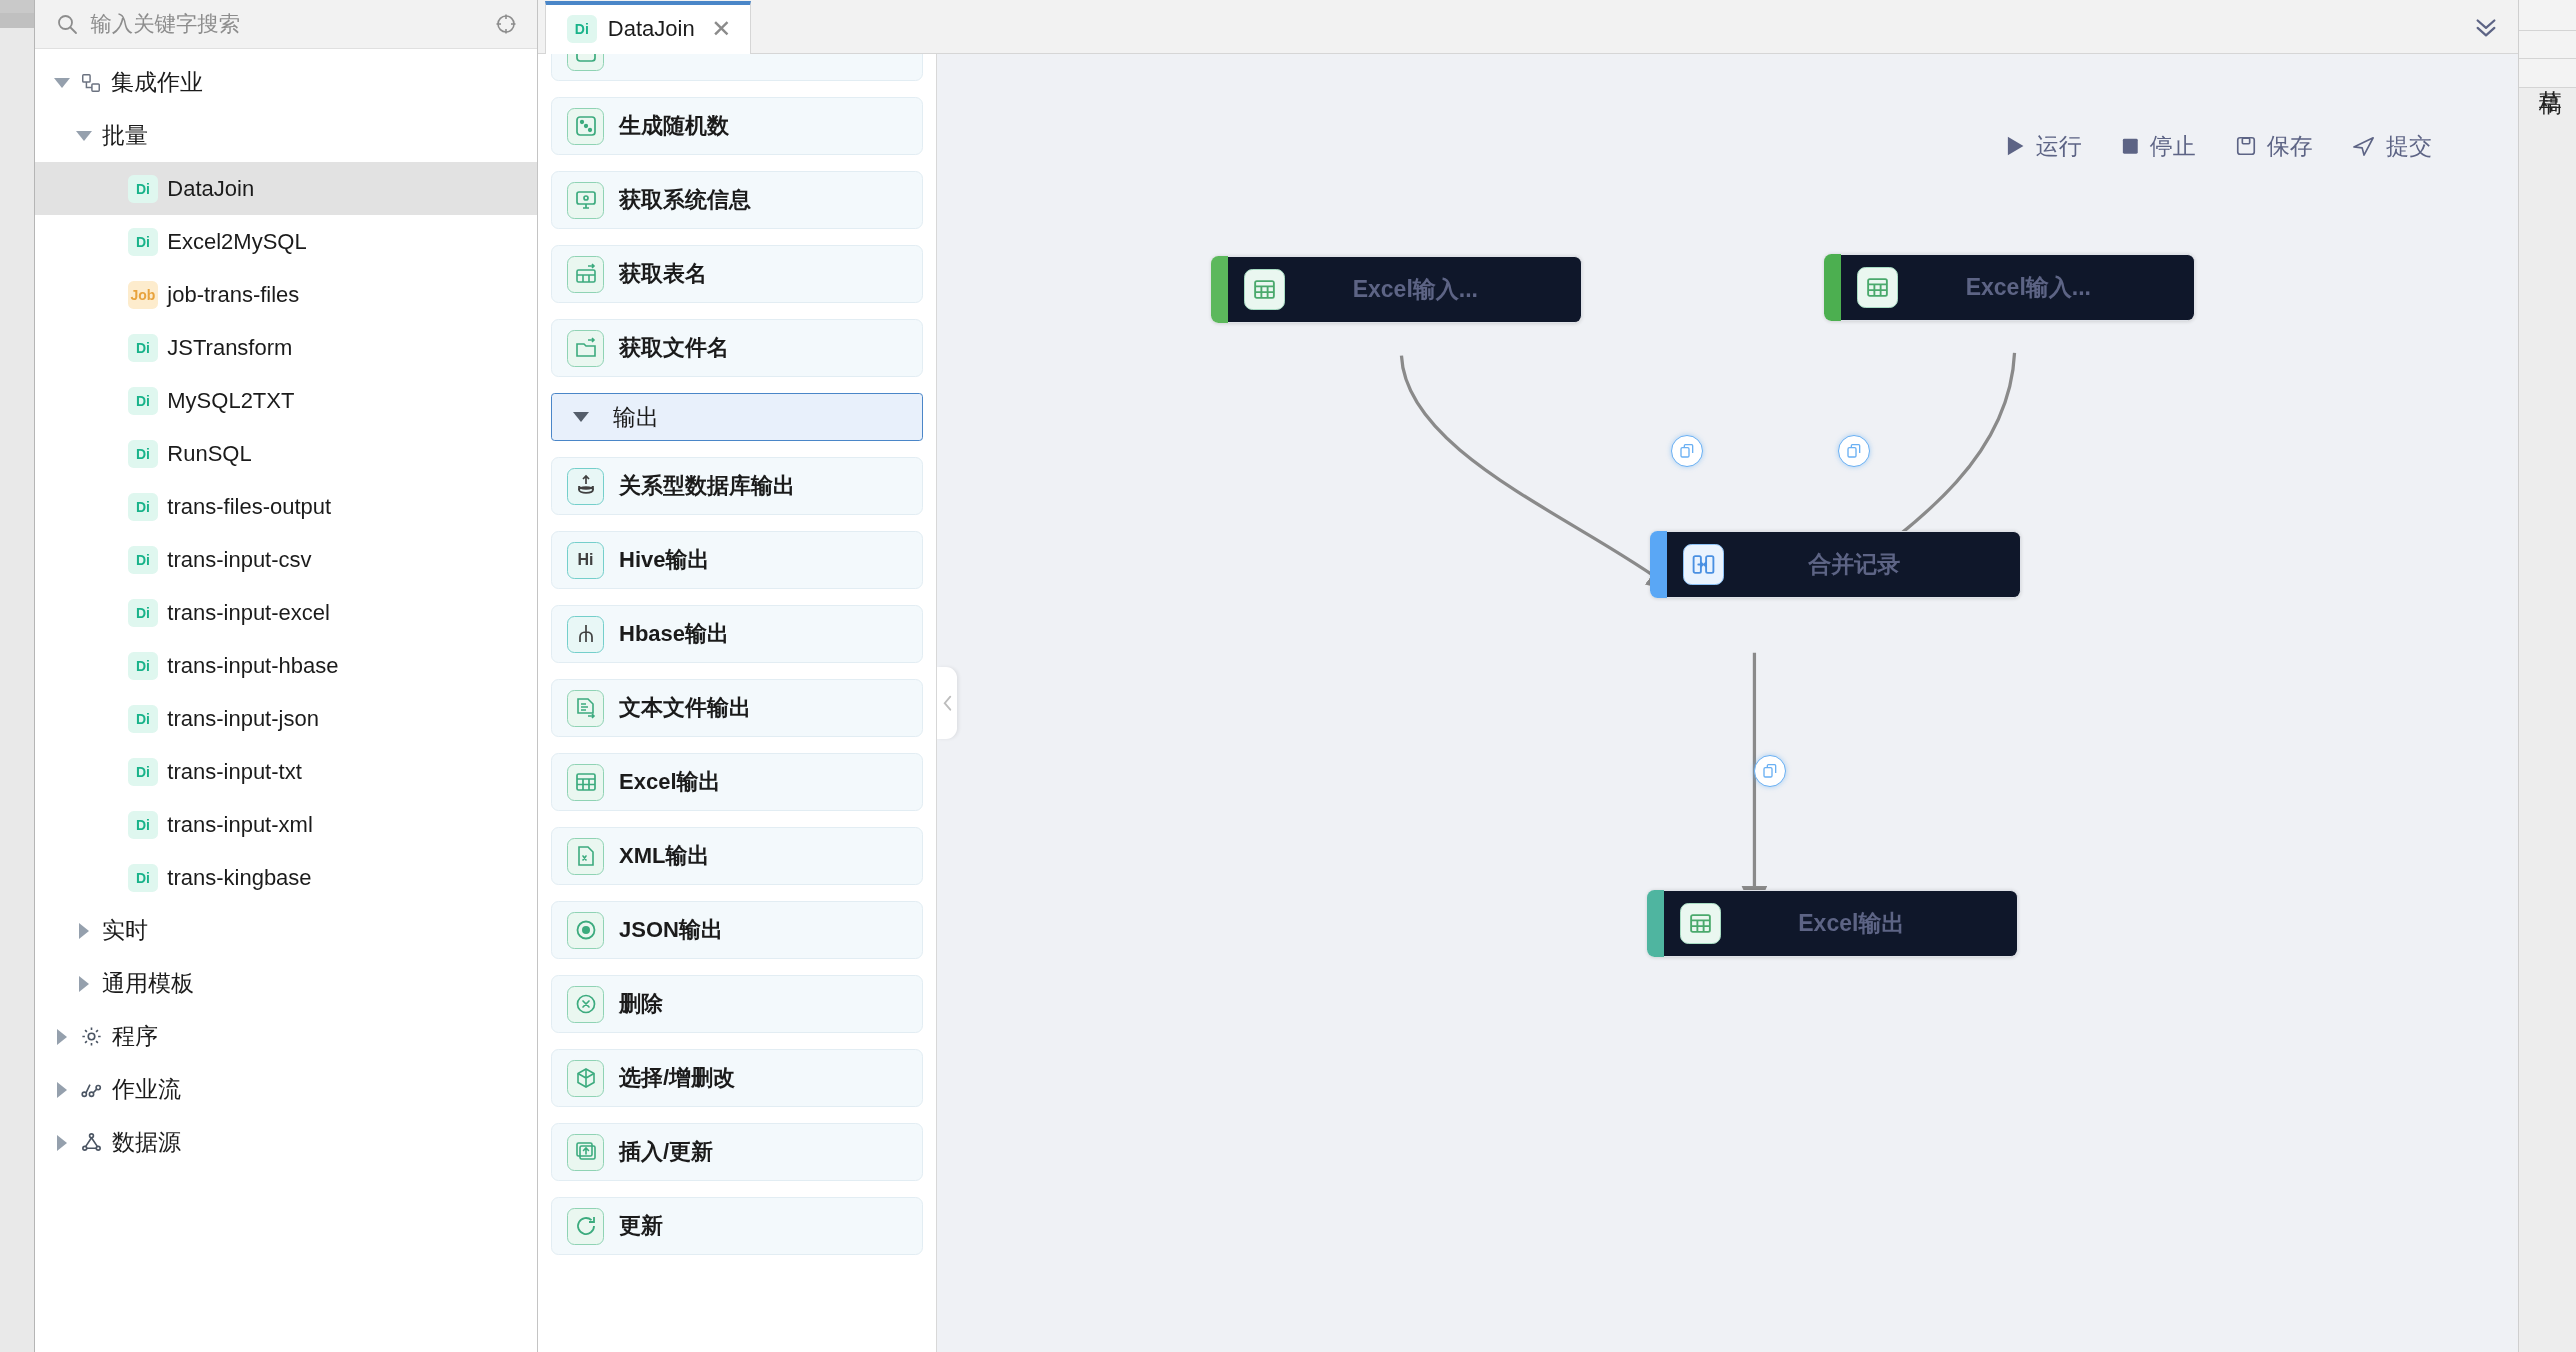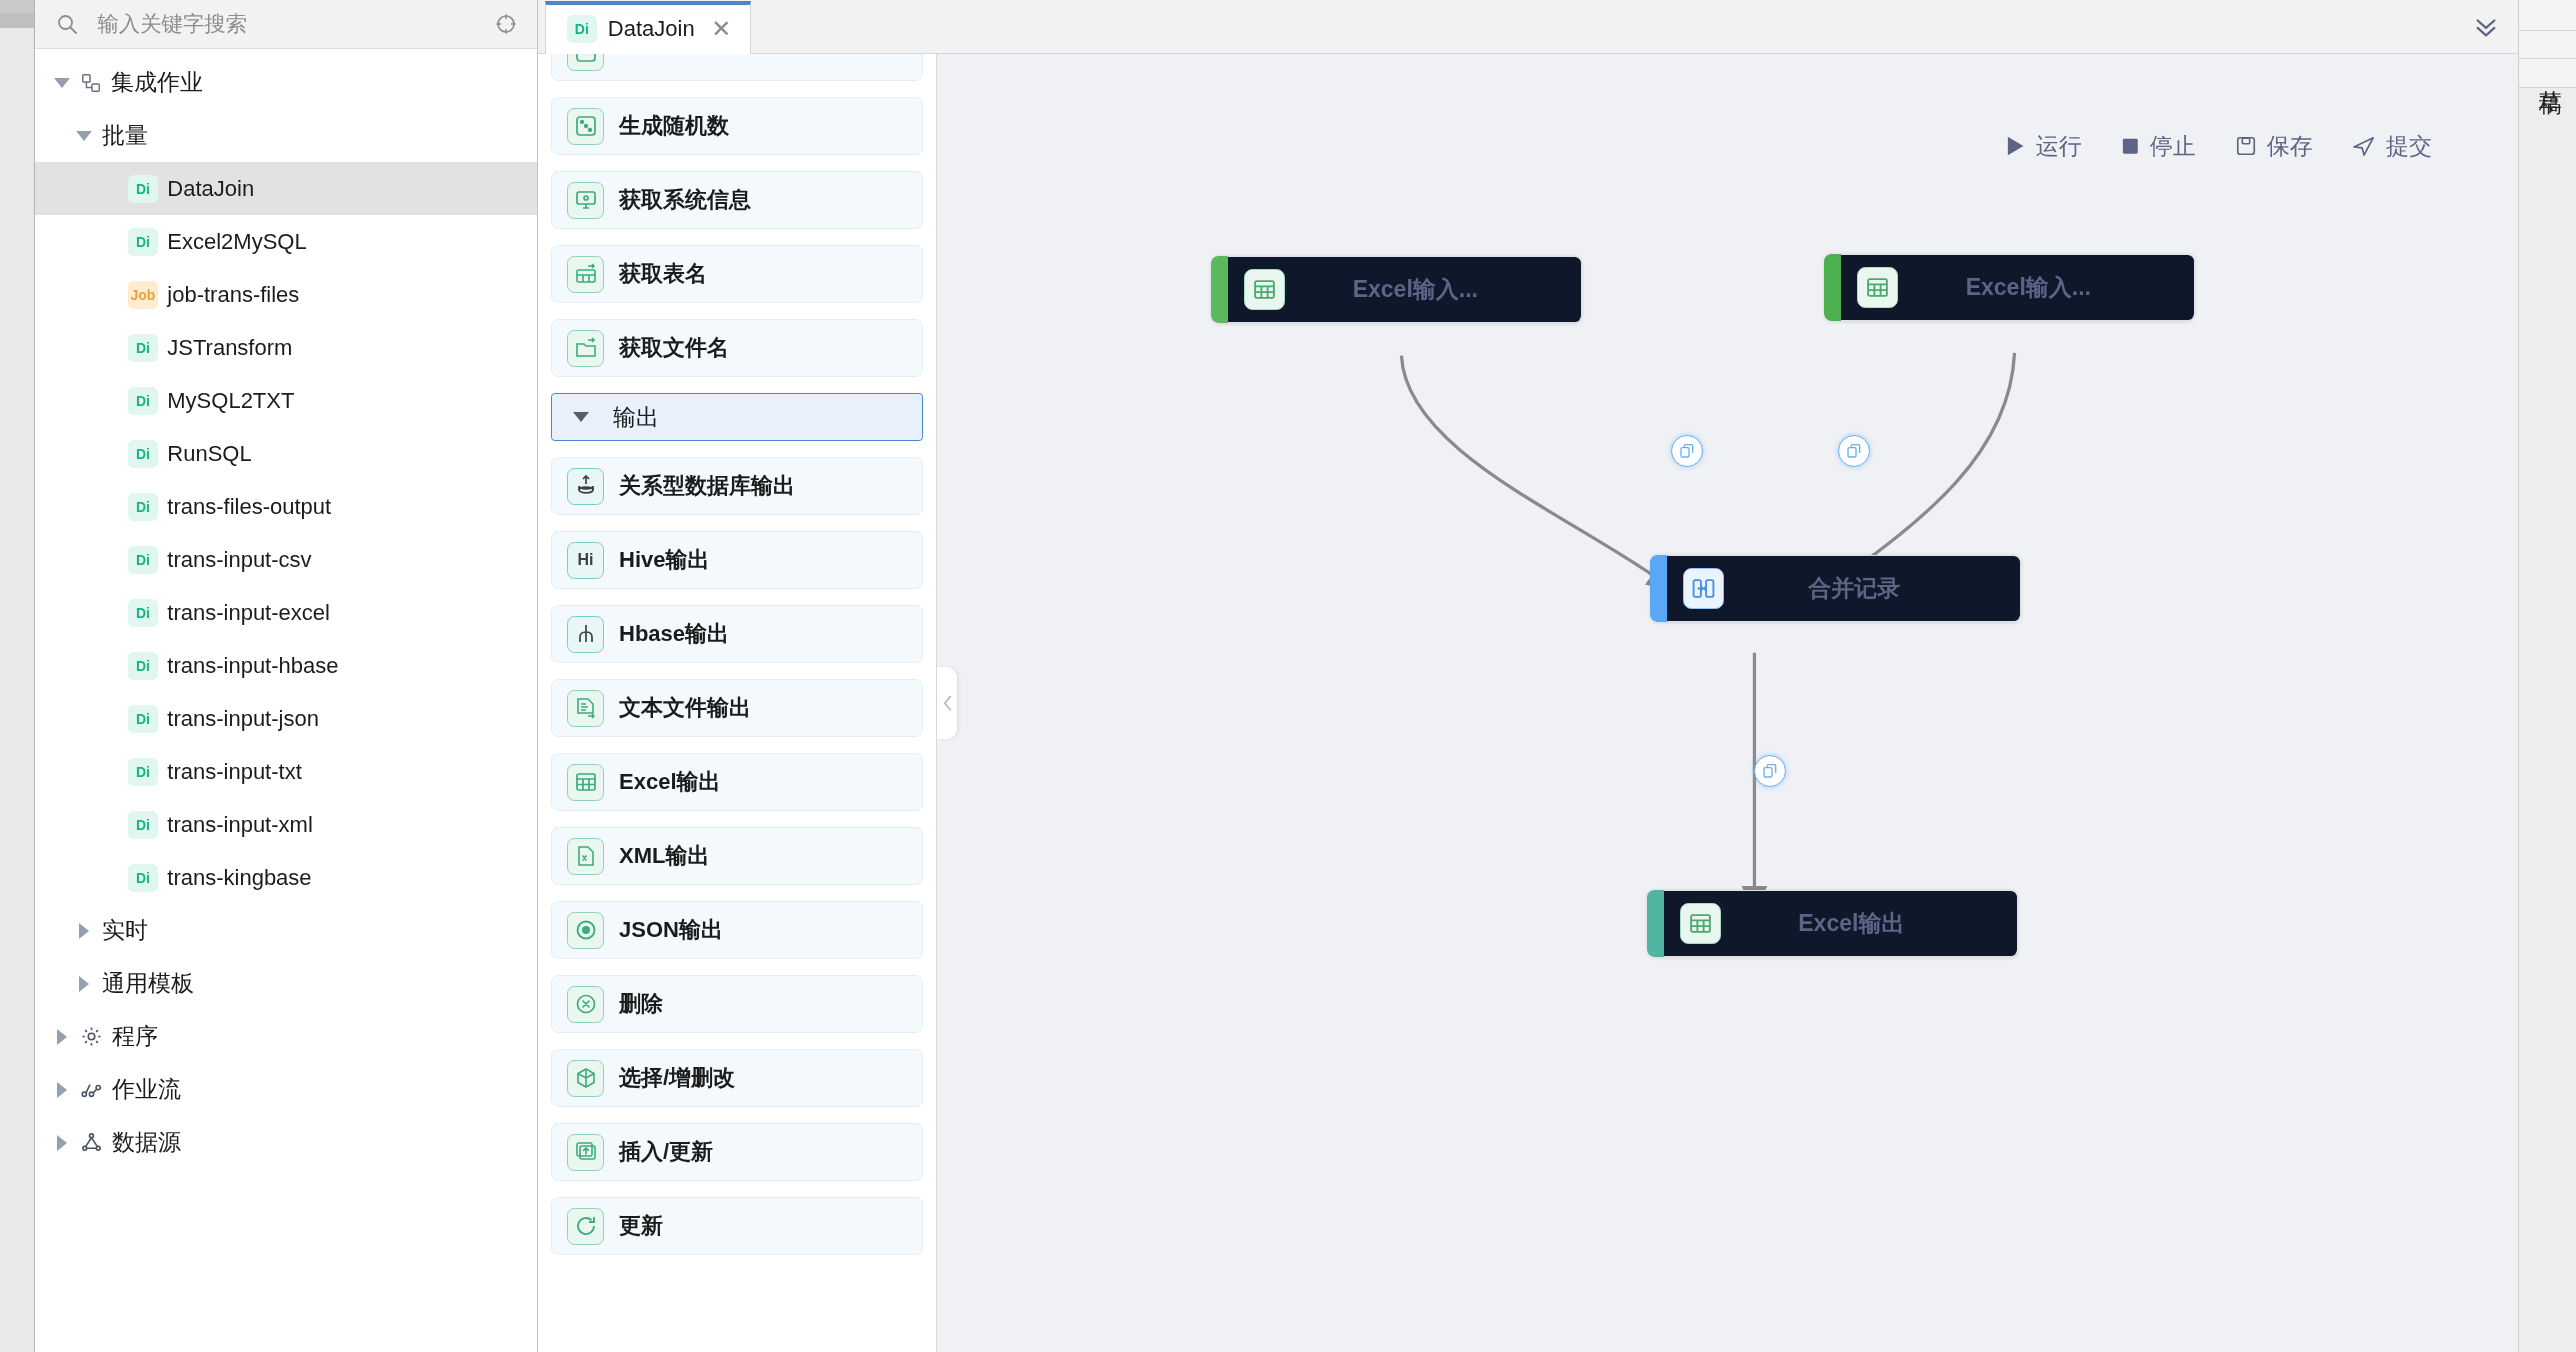--- a/index.html
+++ b/index.html
@@ -38,21 +38,21 @@
     border-bottom: 0.9px solid #dcdcdc;
     display: flex; align-items: center; padding: 0 0 0 24px;
   }
   .sb-header-title {
     font-size: 24px; font-weight: bold; color: #111;
     white-space: nowrap;
   }
   .sb-search {
     height: 49px; background: #f2f2f2;
     border-bottom: 0.9px solid #e0e0e0;
-    display: flex; align-items: center; gap: 18px; padding: 0 18.6px 0 20.4px;
+    display: flex; align-items: center; gap: 11px; padding: 0 18.6px 0 20.4px;
   }
   .sb-search-input {
     flex: 1; border: none; outline: none; background: transparent;
     font-size: 21.4px; color: #333;
     font-family: "Liberation Sans", "DejaVu Sans", sans-serif;
   }
   .sb-search-input::placeholder { color: #8d8d8d; }
   .icon-svg { display: block; }
 
   .tree { flex: 1; overflow: hidden; padding-top: 7.4px; background: #fff; }
@@ -582,21 +582,21 @@
             <div class="node-inner">
               <span class="node-icon" style="color: rgb(74, 169, 108); background: rgb(234, 247, 240); border: 0.9px solid rgb(167, 220, 194);">
                 <svg width="25" height="25" viewBox="0 0 24 24" fill="none" stroke="currentColor" stroke-width="1.8">
                   <rect x="3" y="4" width="18" height="16" rx="1.5"></rect>
                   <path d="M3 9h18M3 14.5h18M9 9v11M15 9v11"></path>
                 </svg>
               </span>
               <span class="node-title">Excel输入...</span>
             </div>
           </div>
-          <div class="node" style="left: 713px; top: 501px; width: 371px;">
+          <div class="node" style="left: 713px; top: 477px; width: 371px;">
             <div class="node-bar" style="background: rgb(90, 167, 245);"></div>
             <div class="node-inner">
               <span class="node-icon" style="color: rgb(74, 144, 226); background: rgb(234, 243, 254); border: 0.9px solid rgb(141, 194, 247);">
                 <svg width="25" height="25" viewBox="0 0 24 24" fill="none" stroke="currentColor" stroke-width="1.8">
                   <rect x="2.5" y="4" width="7" height="16" rx="1.5"></rect>
                   <rect x="14.5" y="4" width="7" height="16" rx="1.5"></rect>
                   <path d="M7 12h4M14 12h-4M9.5 10l1.8 2-1.8 2M14.5 10l-1.8 2 1.8 2" stroke-linecap="round"></path>
                 </svg>
               </span>
               <span class="node-title">合并记录</span>

